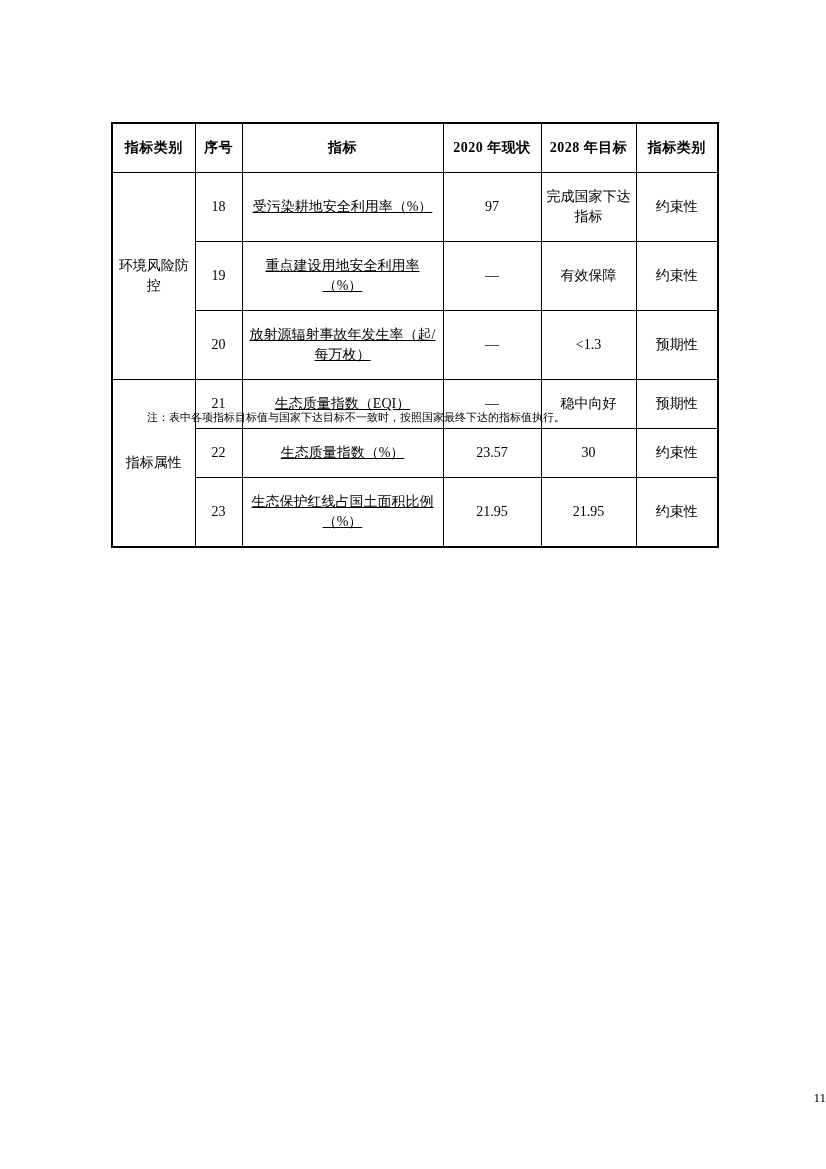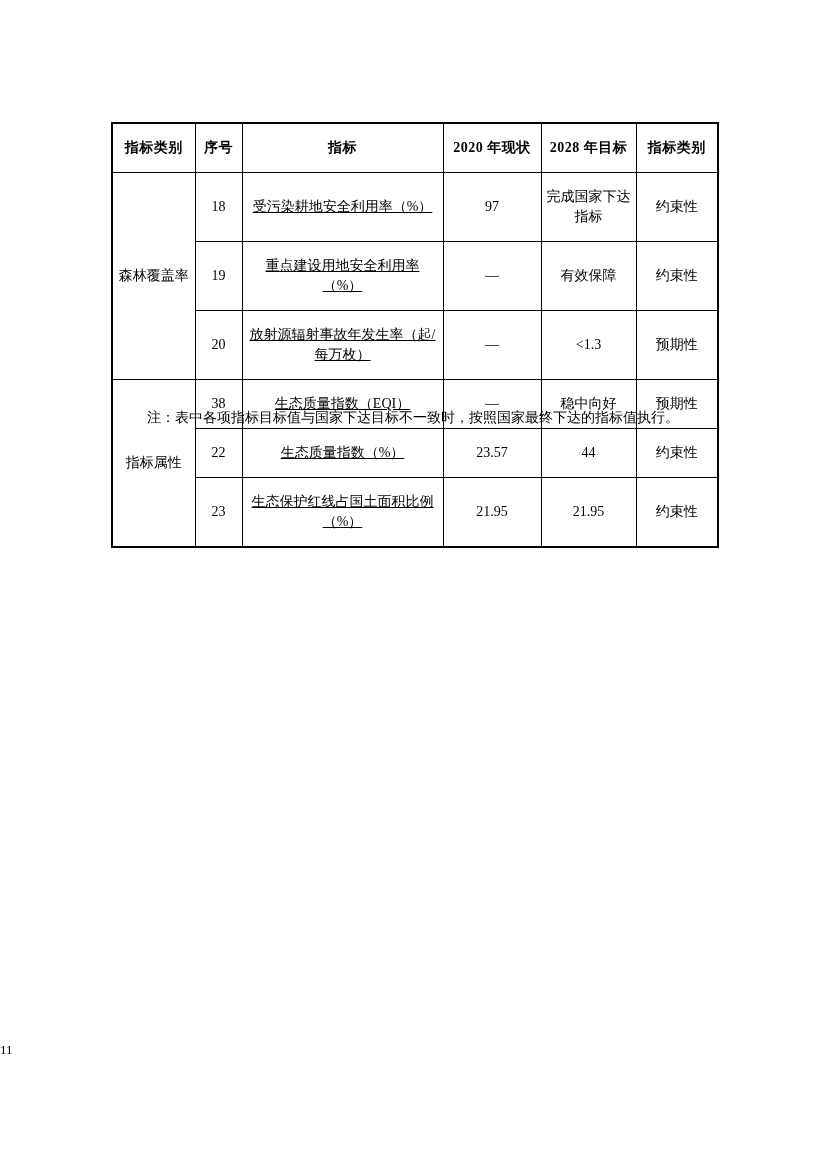--- a/index.html
+++ b/index.html
@@ -45,32 +45,32 @@
   tr.r19 { height: 36px; }
   tr.r20 { height: 49px; }
   tr.r21 { height: 31px; }
   tr.r22 { height: 30px; }
   tr.r23 { height: 44px; }
   .note {
     position: absolute;
     left: 111px;
     top: 403px;
     width: 606px;
-    font-size: 14px;
+    font-size: 11px;
     line-height: 29px;
     padding-left: 64px;
     text-indent: -28px;
     text-align: justify;
   }
   .page-number {
     position: absolute;
     left: 0;
-    top: 1042px;
+    top: 1090px;
     width: 826px;
-    text-align: left;
+    text-align: right;
     font-size: 13px;
   }
 </style>
 </head>
 <body>
 
 <div class="table-wrap">
   <table class="indicators">
     <colgroup>
       <col style="width:83px">
@@ -85,21 +85,21 @@
         <th>指标类别</th>
         <th>序号</th>
         <th>指标</th>
         <th>2020 年现状</th>
         <th>2028 年目标</th>
         <th>指标类别</th>
       </tr>
     </thead>
     <tbody>
       <tr class="r18">
-        <td class="cat" rowspan="3">森林覆盖率</td>
+        <td class="cat" rowspan="3">环境风险防控</td>
         <td>18</td>
         <td class="ind">受污染耕地安全利用率（%）</td>
         <td>97</td>
         <td class="target">完成国家下达指标</td>
         <td>约束性</td>
       </tr>
       <tr class="r19">
         <td>19</td>
         <td class="ind">重点建设用地安全利用率（%）</td>
         <td>—</td>
@@ -108,31 +108,31 @@
       </tr>
       <tr class="r20">
         <td>20</td>
         <td class="ind">放射源辐射事故年发生率（起/每万枚）</td>
         <td>—</td>
         <td class="target">&lt;1.3</td>
         <td>预期性</td>
       </tr>
       <tr class="r21">
         <td class="cat" rowspan="3">指标属性</td>
-        <td>38</td>
+        <td>21</td>
         <td class="ind">生态质量指数（EQI）</td>
         <td>—</td>
         <td class="target">稳中向好</td>
         <td>预期性</td>
       </tr>
       <tr class="r22">
         <td>22</td>
         <td class="ind">生态质量指数（%）</td>
         <td>23.57</td>
-        <td class="target">44</td>
+        <td class="target">30</td>
         <td>约束性</td>
       </tr>
       <tr class="r23">
         <td>23</td>
         <td class="ind">生态保护红线占国土面积比例（%）</td>
         <td>21.95</td>
         <td class="target">21.95</td>
         <td>约束性</td>
       </tr>
     </tbody>

